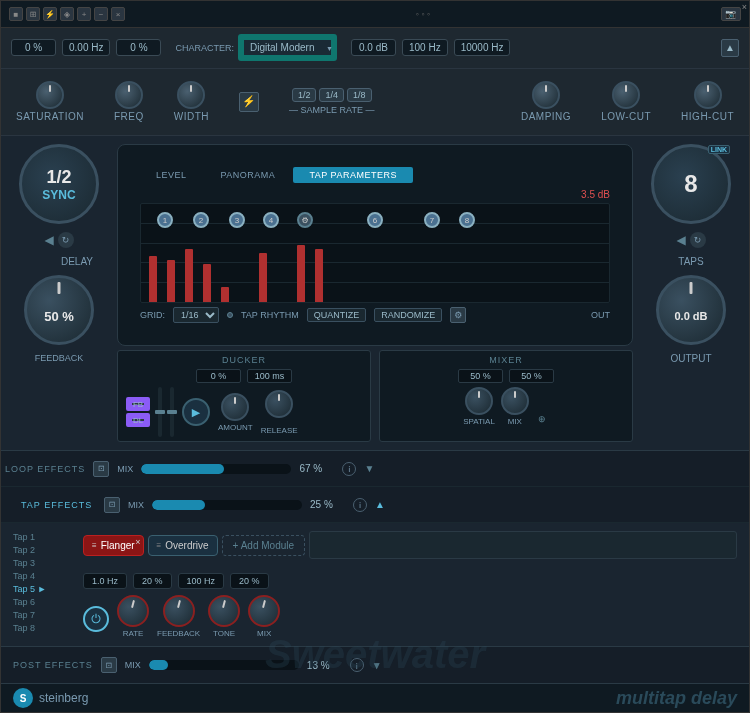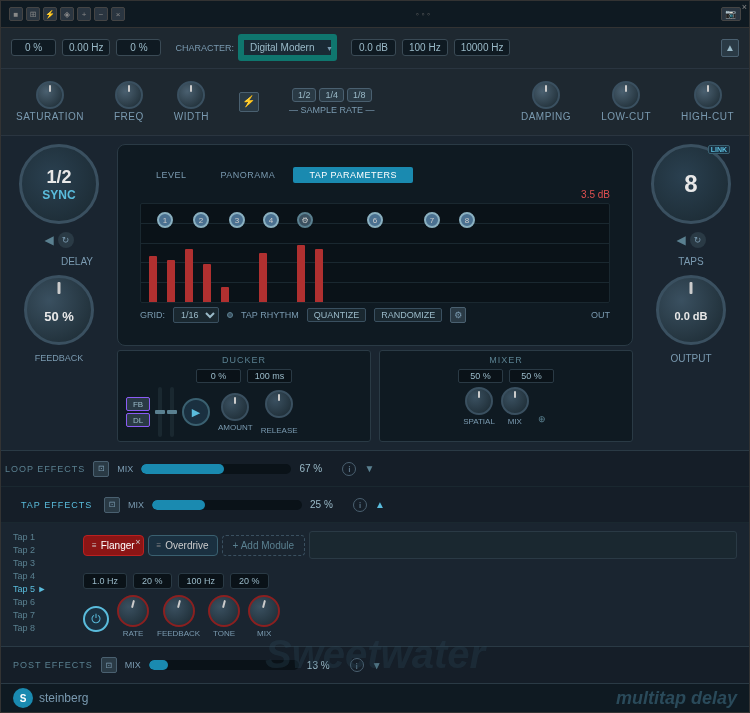--- a/index.html
+++ b/index.html
@@ -498,21 +498,21 @@
     }
     .fb-dl-buttons {
       display: flex;
       flex-direction: column;
       gap: 2px;
     }
     .fb-btn, .dl-btn {
       width: 24px;
       height: 14px;
       background: #2a3a45;
-      border: 1px solid #8b5cf6;
+      border: 6px solid #8b5cf6;
       border-radius: 2px;
       font-size: 8px;
       color: #9abac8;
       display: flex;
       align-items: center;
       justify-content: center;
     }
     .vert-slider {
       width: 4px;
       height: 50px;

